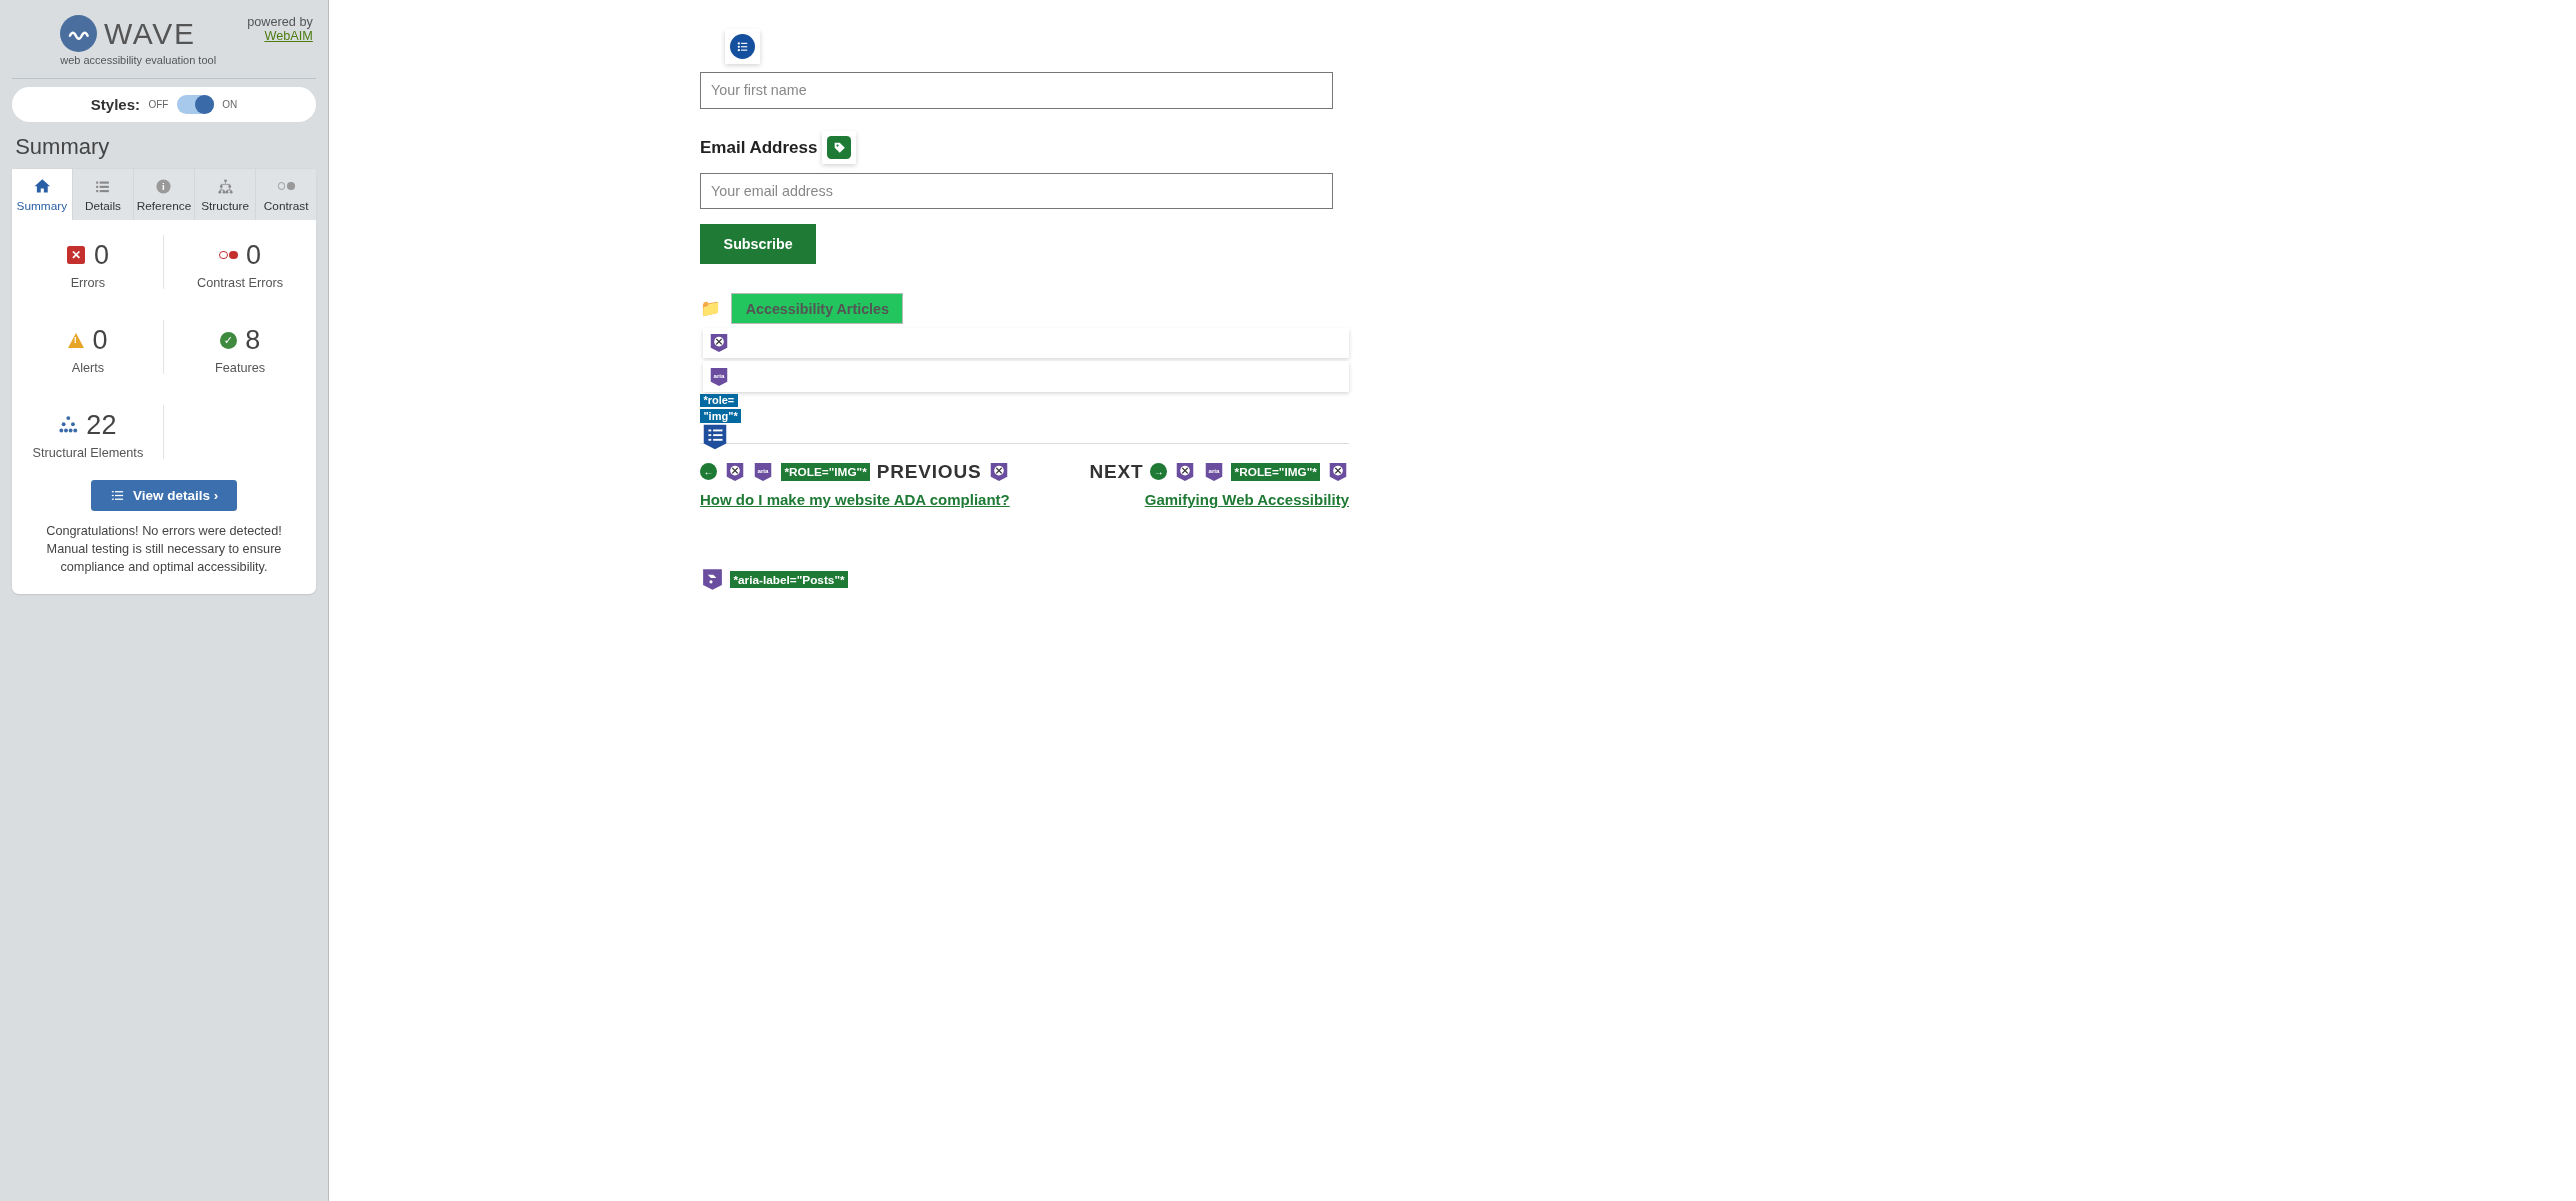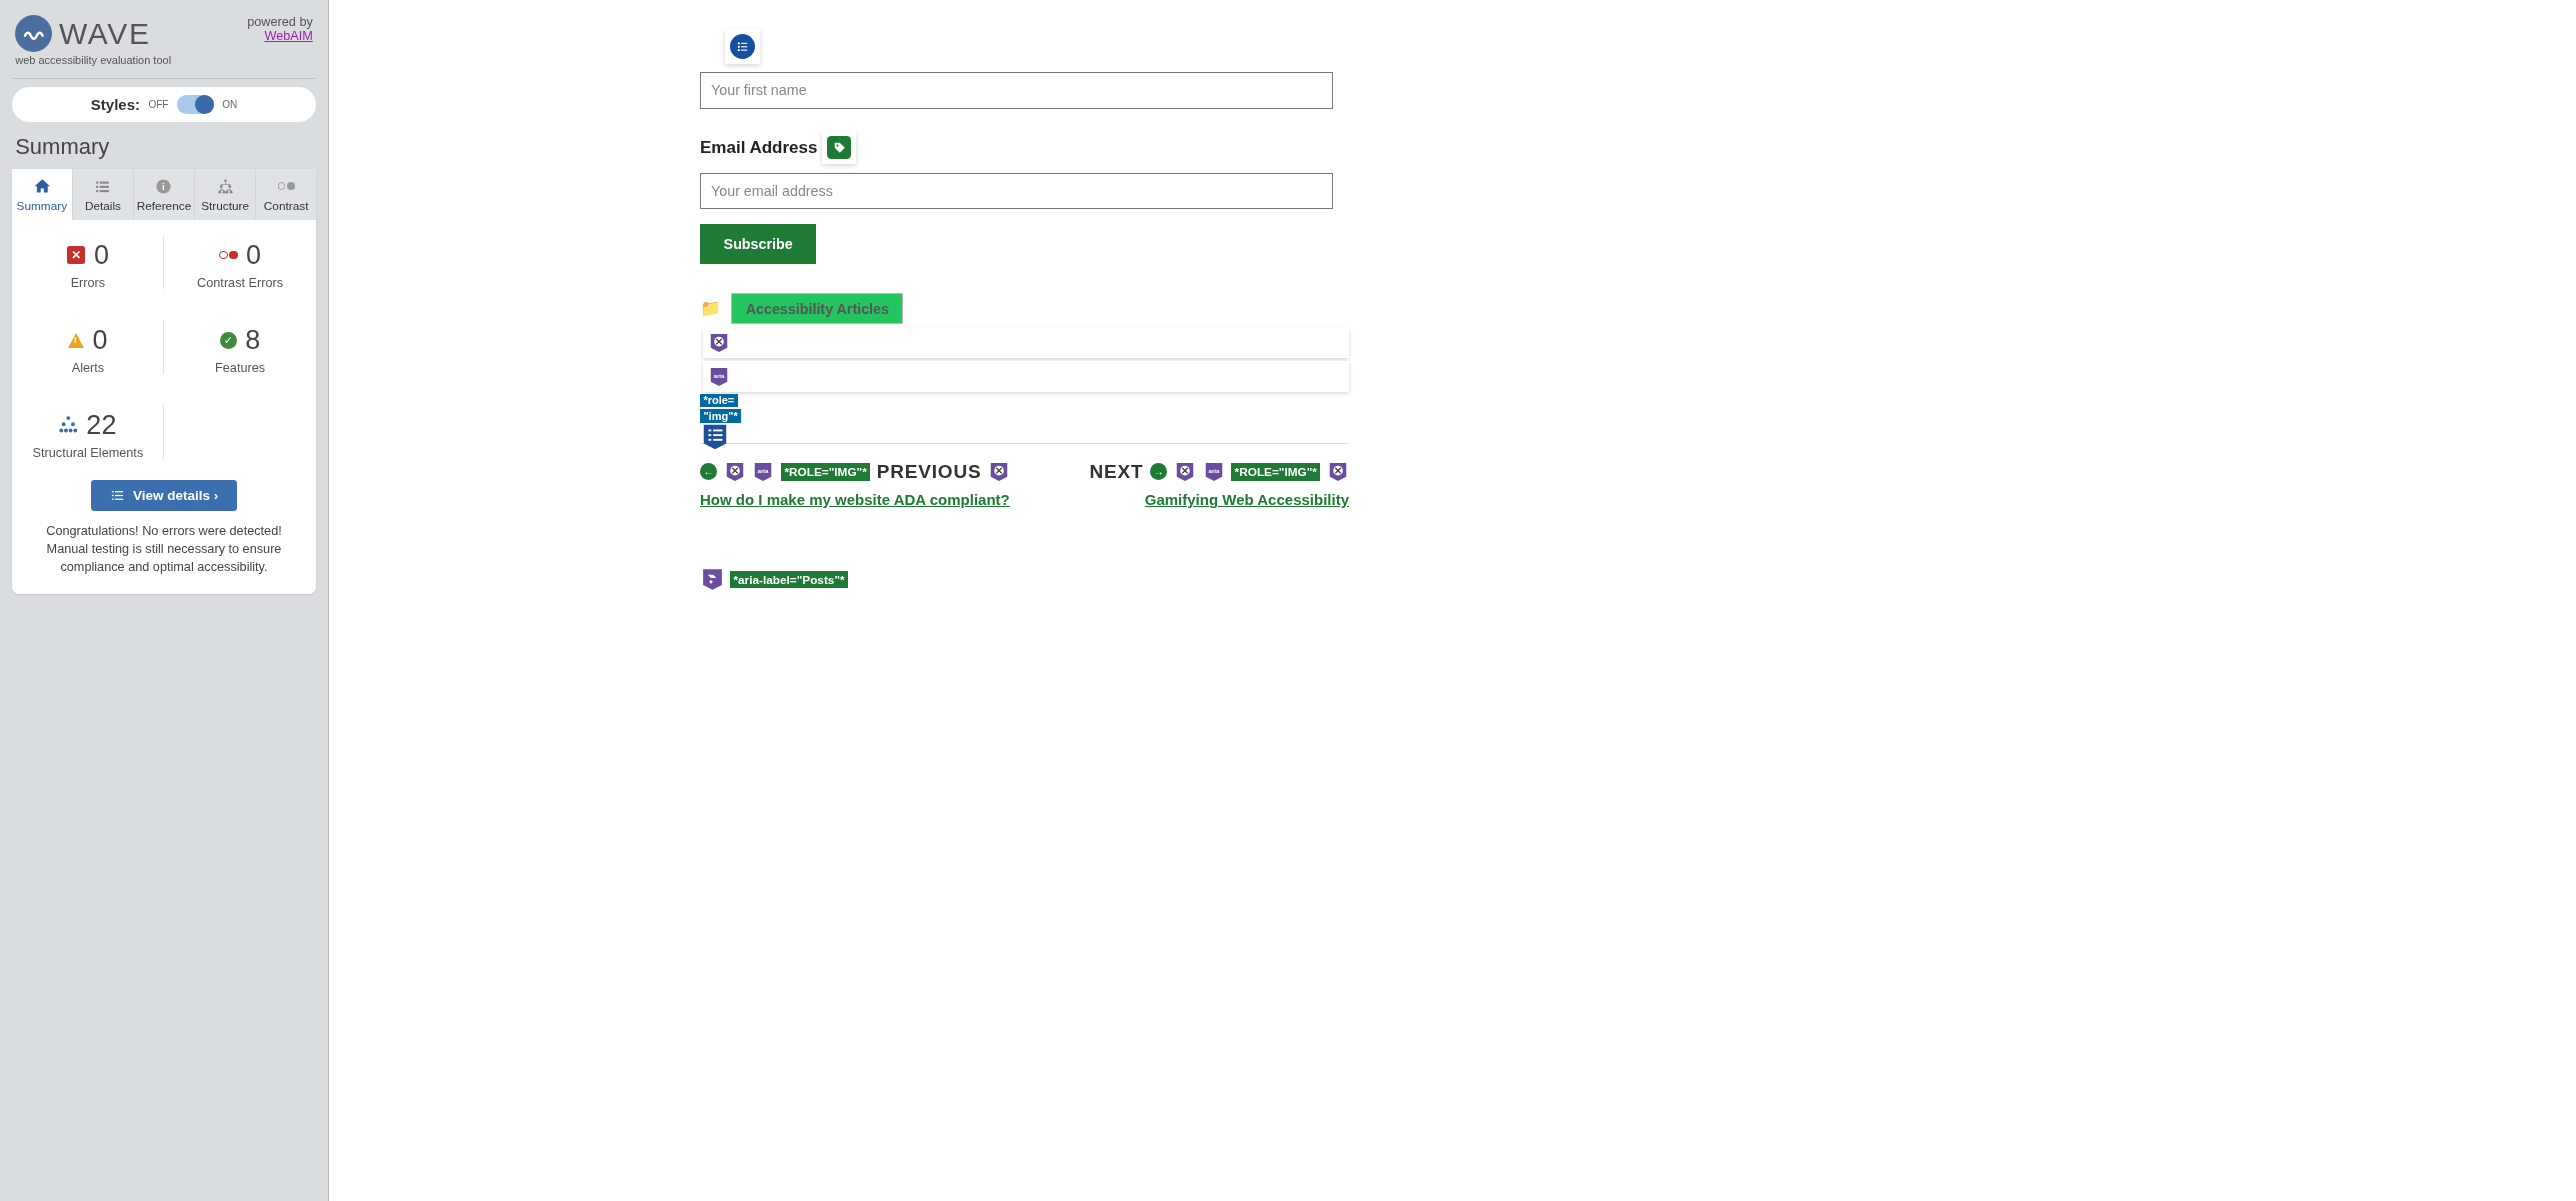--- a/index.html
+++ b/index.html
@@ -1,27 +1,27 @@
 <!DOCTYPE html>
 <html style="font-size:13.5px"><head>
 <meta charset="utf-8">
 <style>
   * { box-sizing: border-box; margin: 0; padding: 0; }
   body { font-family: 'Segoe UI', Arial, sans-serif; display: flex; height: 100vh; overflow: hidden; color: #333; }
 
   
   .sidebar { width: 329px; background: #d9dde0; display: flex; flex-direction: column; padding: 8.4px 11.8px; border-right: 0.8px solid #bbb;}
   .header { display: flex; justify-content: space-between; align-items: flex-start; padding: 6.7px 3.4px 11.8px;}
-  .logo-wrap { display:flex; flex-direction:column;}
+  .logo-wrap { display:flex; flex-direction:column;margin-left:45px;}
   .logo-top { display:flex; align-items:center; gap:6.7px;}
   .logo-circle { width:37px; height:37px; border-radius:50%; background:#4a6f9e; display:inline-flex; align-items:center; justify-content:center;}
   .brand { font-size: 30px; font-weight: 300; color:#555; letter-spacing:1.7px;}
   .subtitle { font-size: 11px; color:#555; margin-top:1.7px;}
   .powered { text-align:right; font-size:12.7px; color:#555;}
-  .powered a { color:#a21caf; text-decoration: underline;}
+  .powered a { color:#4d7c0f; text-decoration: underline;}
   .hr { border:none; border-top:0.8px solid #bcc3c9; margin: 0 0 8.4px;}
 
   .toggle-bar { background:#fff; border-radius:18.6px; padding:8.4px 17px; display:flex; align-items:center; justify-content:center; gap:8.4px;}
   .toggle-label { font-size:15px; font-weight:600; color:#333;}
   .toggle-off-txt,.toggle-on-txt { font-size:10px; color:#666;}
   .switch { width:37px; height:18.6px; background:#a7c9ec; border-radius:9.3px; position:relative;}
   .switch-knob { width:18.6px; height:18.6px; border-radius:50%; background:#3a6aa7; position:absolute; right:0; top:0;}
 
   .summary-title { font-size:22px; font-weight:400; color:#444; margin:11.8px 3.4px 8.4px;}
 

